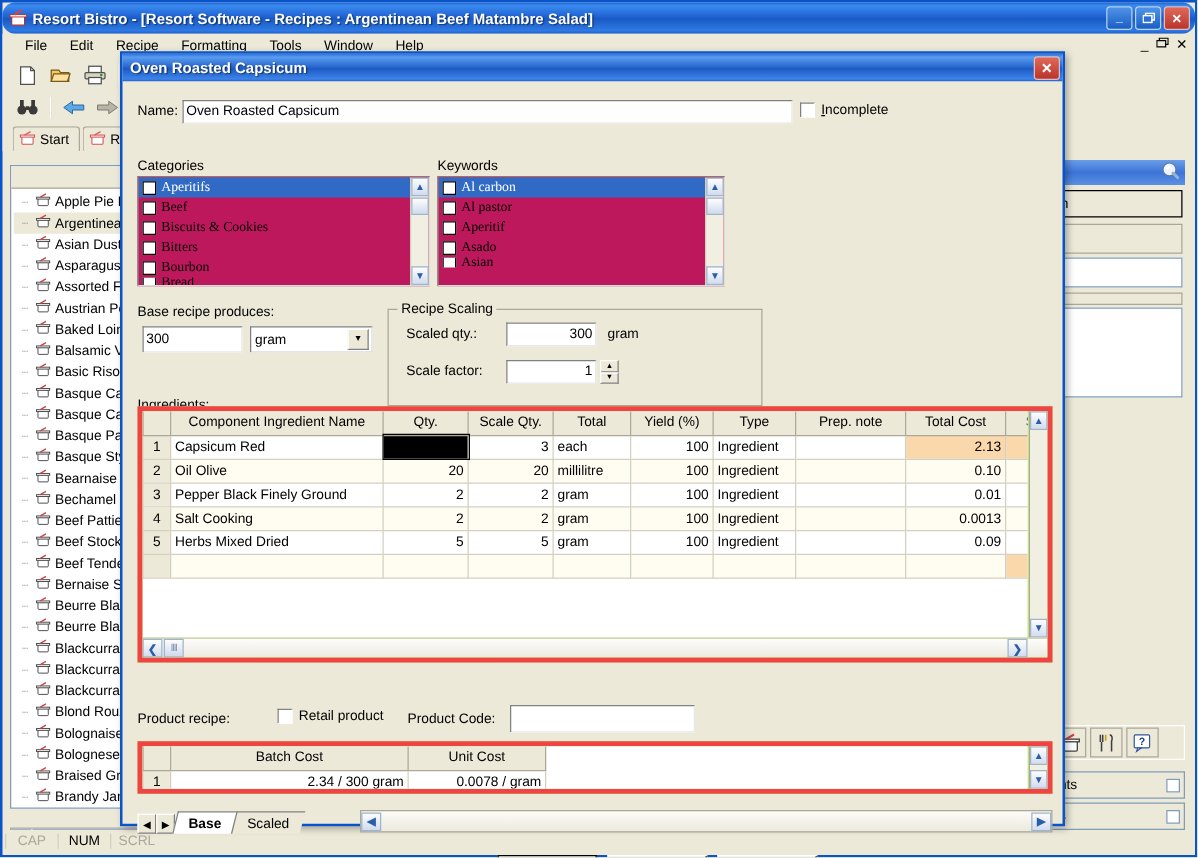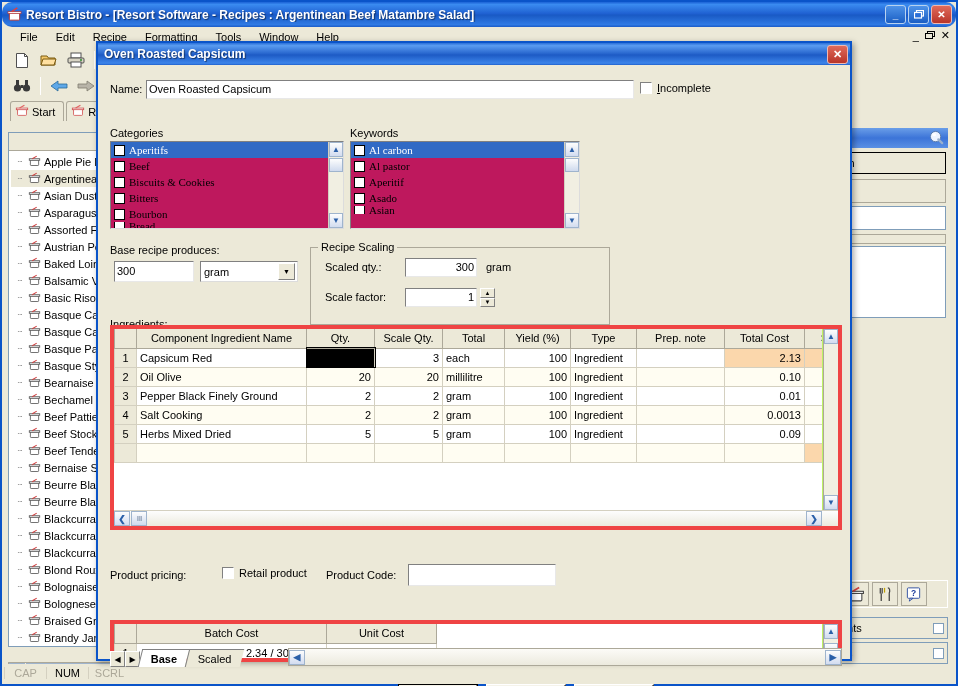--- a/index.html
+++ b/index.html
@@ -1027,29 +1027,29 @@
         </div>
 
         <div class="hscroll-bar">
           <div class="hsb-btn">❮</div>
           <div class="hsb-thumb">‖‖</div>
           <div class="hsb-track"></div>
           <div class="hsb-btn" style="margin-right:16px;">❯</div>
         </div>
       </div>
 
-      <div class="lbl" style="position:absolute;left:12px;top:504px;">Product pricing:</div>
+      <div class="lbl" style="position:absolute;left:12px;top:504px;">Product recipe:</div>
       <div style="position:absolute;left:124px;top:502px;display:flex;align-items:center;gap:5px;">
         <span class="chk-box sunken"></span>
         <span class="lbl">Retail product</span>
       </div>
       <div class="lbl" style="position:absolute;left:228px;top:504px;">Product Code:</div>
       <div class="tf sunken" style="position:absolute;left:310px;top:499px;width:148px;height:22px;"></div>
 
-      <div class="grid-wrap" style="left:12px;top:528px;width:732px;height:42px;margin-top:27px;">
+      <div class="grid-wrap" style="left:12px;top:528px;width:732px;height:42px;">
         <div style="position:absolute;left:0;top:0;right:16px;bottom:0;overflow:hidden;background:#fff;">
           <table class="grid">
             <colgroup>
                 <col style="width:22px">
                 <col style="width:190px">
                 <col style="width:110px">
                 <col>
               </colgroup>
             <thead>
               <tr>

